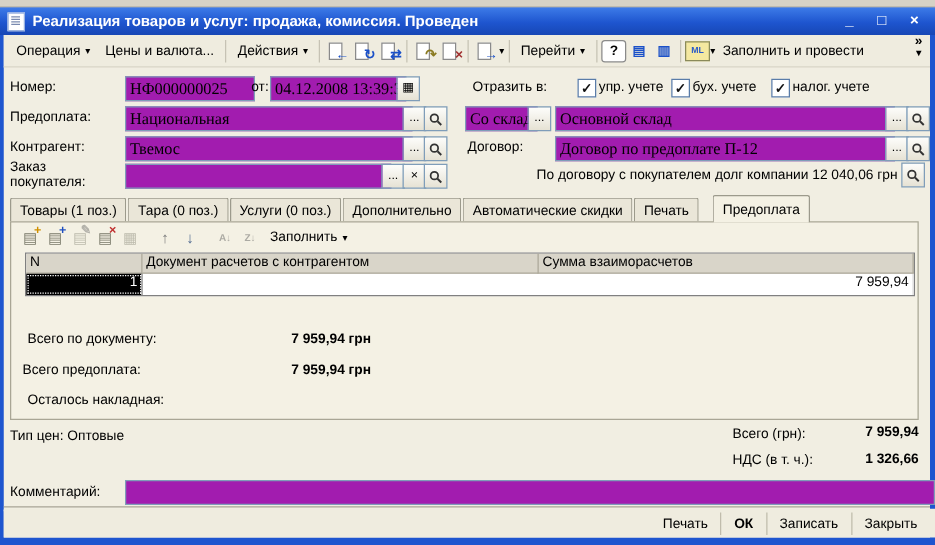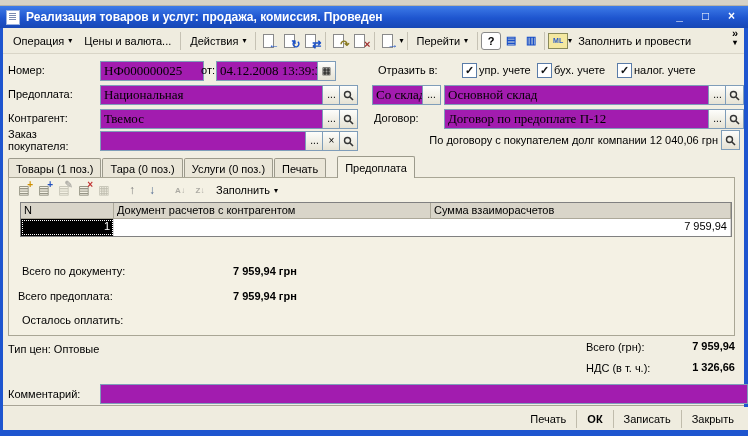--- a/index.html
+++ b/index.html
@@ -215,20 +215,26 @@
     <div class="tab">
         <span>Товары (1 поз.)</span>
       </div>
     <div class="tab">
         <span>Тара (0 поз.)</span>
       </div>
     <div class="tab">
         <span>Услуги (0 поз.)</span>
       </div>
     <div class="tab">
+        <span>Дополнительно</span>
+      </div>
+    <div class="tab">
+        <span>Автоматические скидки</span>
+      </div>
+    <div class="tab">
         <span>Печать</span>
       </div>
     <div class="tab active">
         <span>Предоплата</span>
       </div>
   </div>
 
   <div class="tab-panel"></div>
 
   <div class="abs" style="left:14px;top:181px;display:flex;align-items:center;">
@@ -276,21 +282,21 @@
     <div class="trow">
       <div class="td c-n sel">1</div>
       <div class="td c-sum num">7 959,94</div>
     </div>
   </div>
 
   <div class="lbl" style="left:22px;top:265px;">Всего по документу:</div>
   <div class="lbl bold" style="left:233px;top:265px;">7 959,94 грн</div>
   <div class="lbl" style="left:18px;top:290px;">Всего предоплата:</div>
   <div class="lbl bold" style="left:233px;top:290px;">7 959,94 грн</div>
-  <div class="lbl" style="left:22px;top:314px;">Осталось оплатить:</div>
+  <div class="lbl" style="left:22px;top:314px;">Осталось накладная:</div>
   <div class="lbl bold" style="left:233px;top:314px;"></div>
 
   <div class="lbl" style="left:8px;top:343px;">Тип цен: Оптовые</div>
   <div class="lbl" style="left:586px;top:341px;">Всего (грн):</div>
   <div class="lbl bold num" style="left:640px;top:340px;width:95px;">7 959,94</div>
   <div class="lbl" style="left:586px;top:362px;">НДС (в т. ч.):</div>
   <div class="lbl bold num" style="left:640px;top:361px;width:95px;">1 326,66</div>
 
   <div class="lbl" style="left:8px;top:388px;">Комментарий:</div>
   <input class="field" style="left: 100px; top: 384px; width: 640px;" value="">

